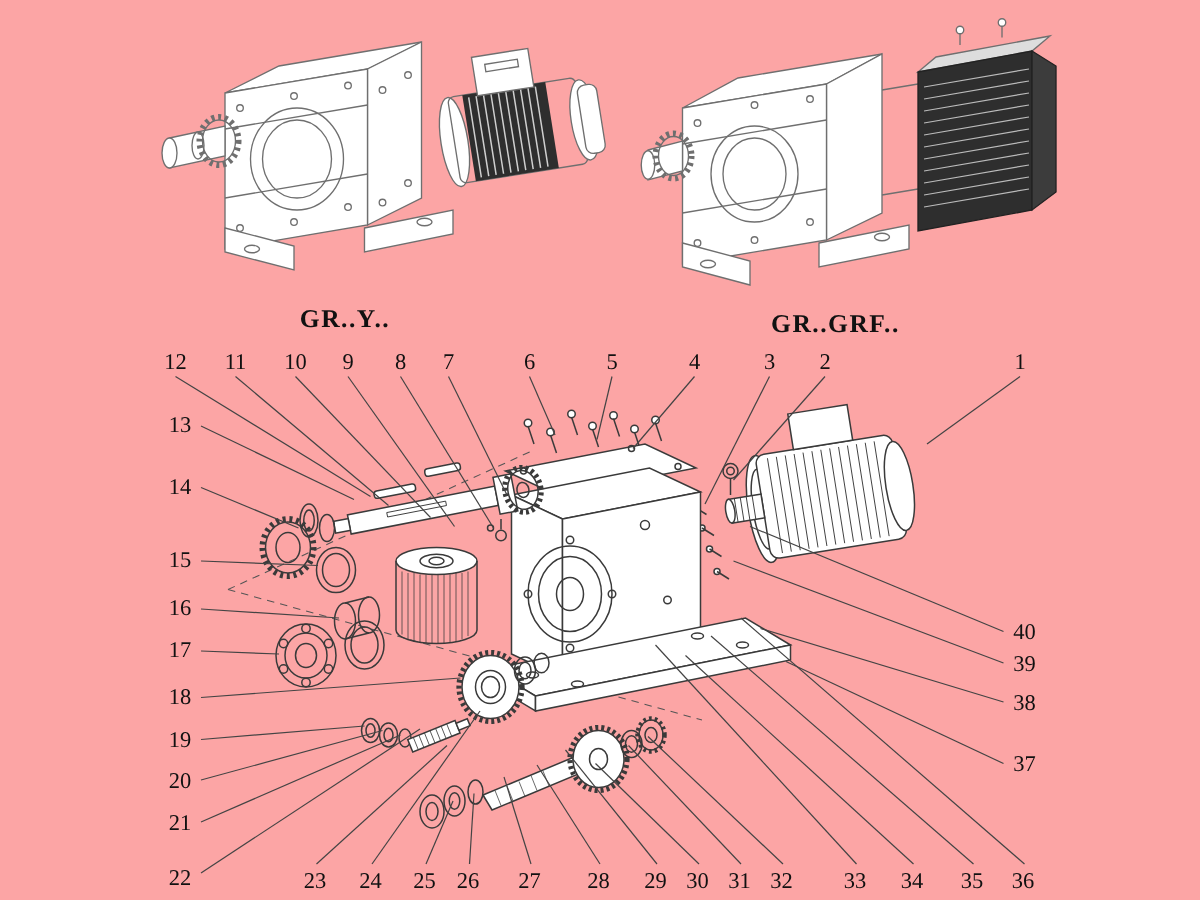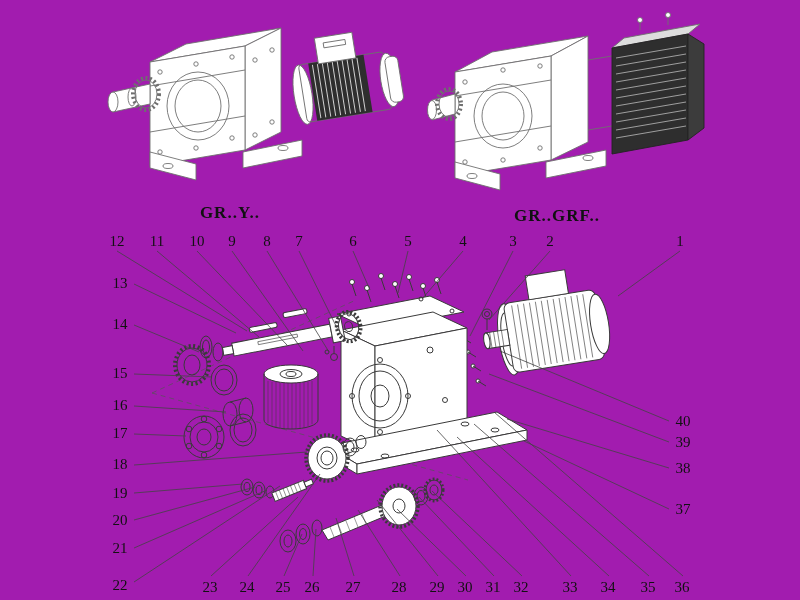--- a/index.html
+++ b/index.html
@@ -1,19 +1,19 @@
 <!DOCTYPE html>
 <html><head>
 <meta charset="utf-8">
 <style>
   html,body{margin:0;padding:0;background:#fff;}
   .stage{
     position:relative;
     width:800px;height:600px;
-    background:#a21caf;
+    background:#fca5a5;
     overflow:hidden;
     font-family:"Liberation Serif", serif;
   }
   svg{position:absolute;left:0;top:0;}
   .callout{font-size:15px;fill:#111;}
   .model-label{font-size:17px;font-weight:bold;fill:#111;letter-spacing:1px;}
 </style>
 </head>
 <body>
 

